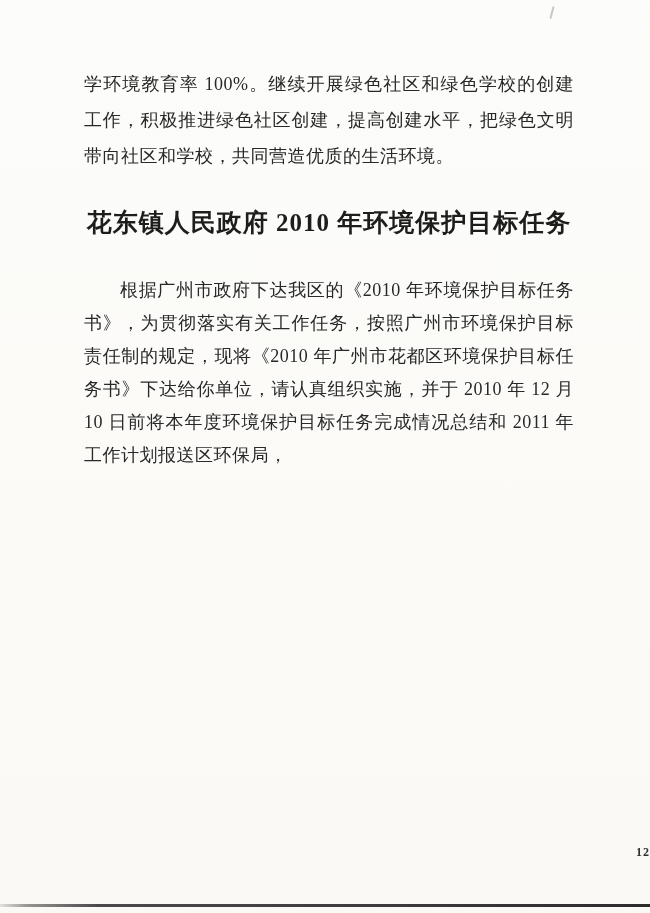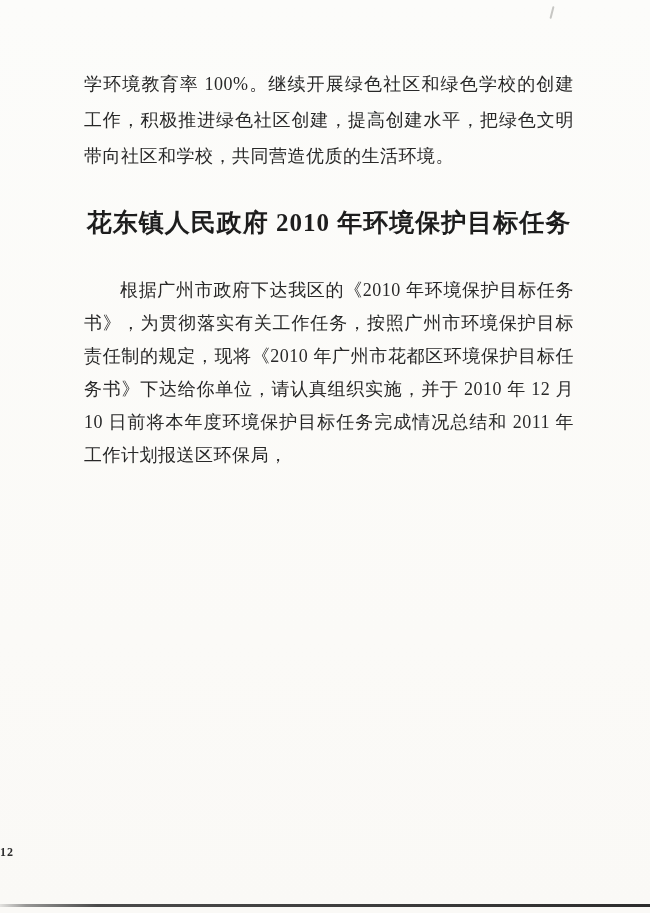--- a/index.html
+++ b/index.html
@@ -53,21 +53,21 @@
     line-height: 33px;
     text-align: justify;
     text-indent: 2em;
     letter-spacing: 0.5px;
   }
   .page-number {
     position: absolute;
     left: 0;
     width: 100%;
     top: 845px;
-    text-align: left;
+    text-align: right;
     font-size: 12px;
     font-weight: bold;
     color: #2e2e2e;
     letter-spacing: 1px;
   }
   .scan-edge {
     position: absolute;
     left: 0;
     right: 0;
     top: 904px;

